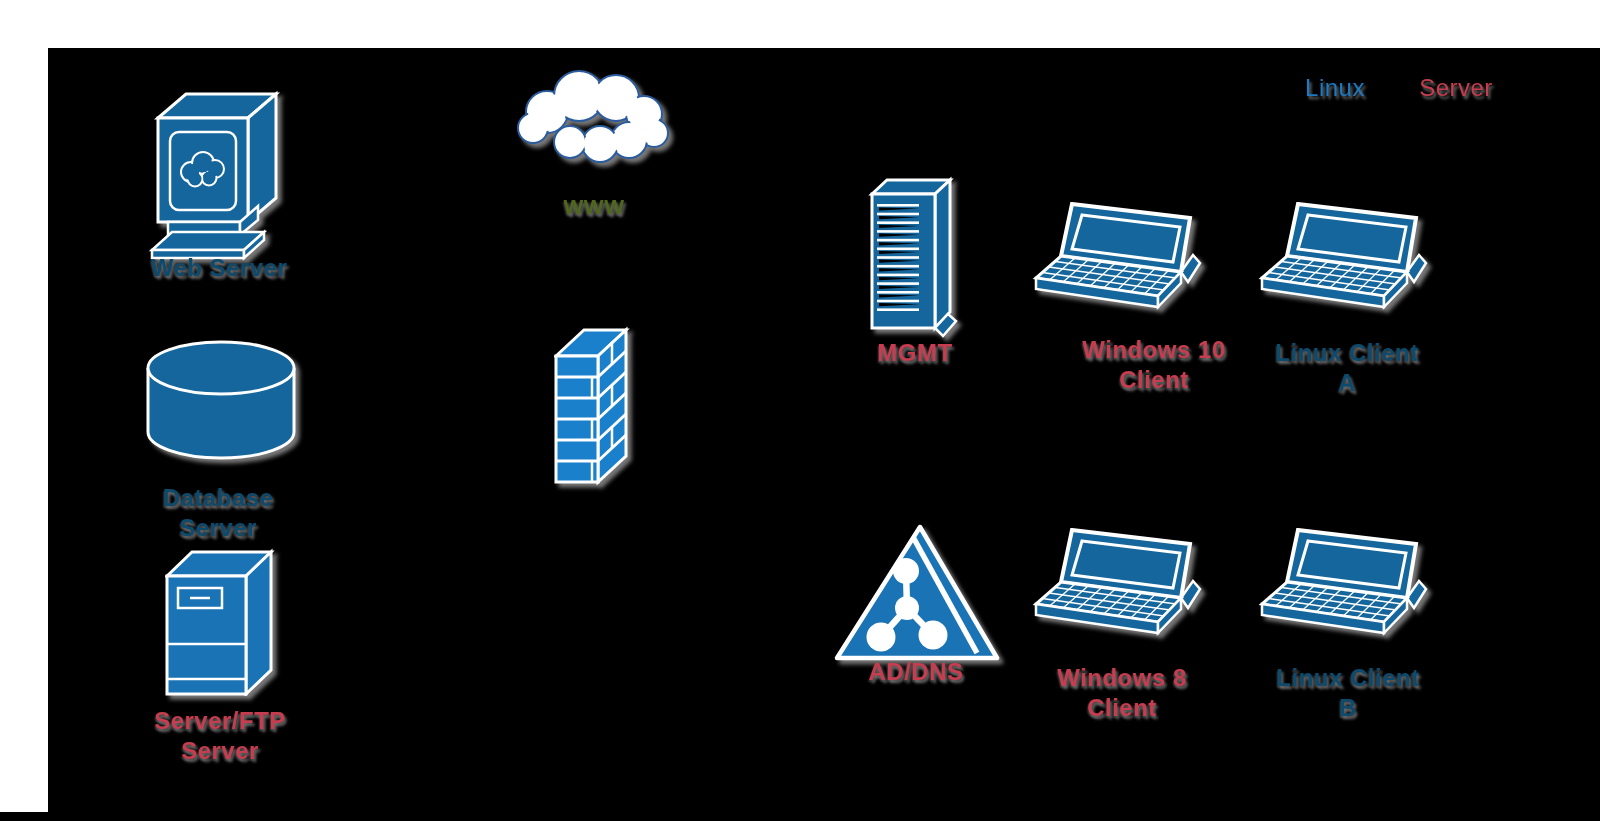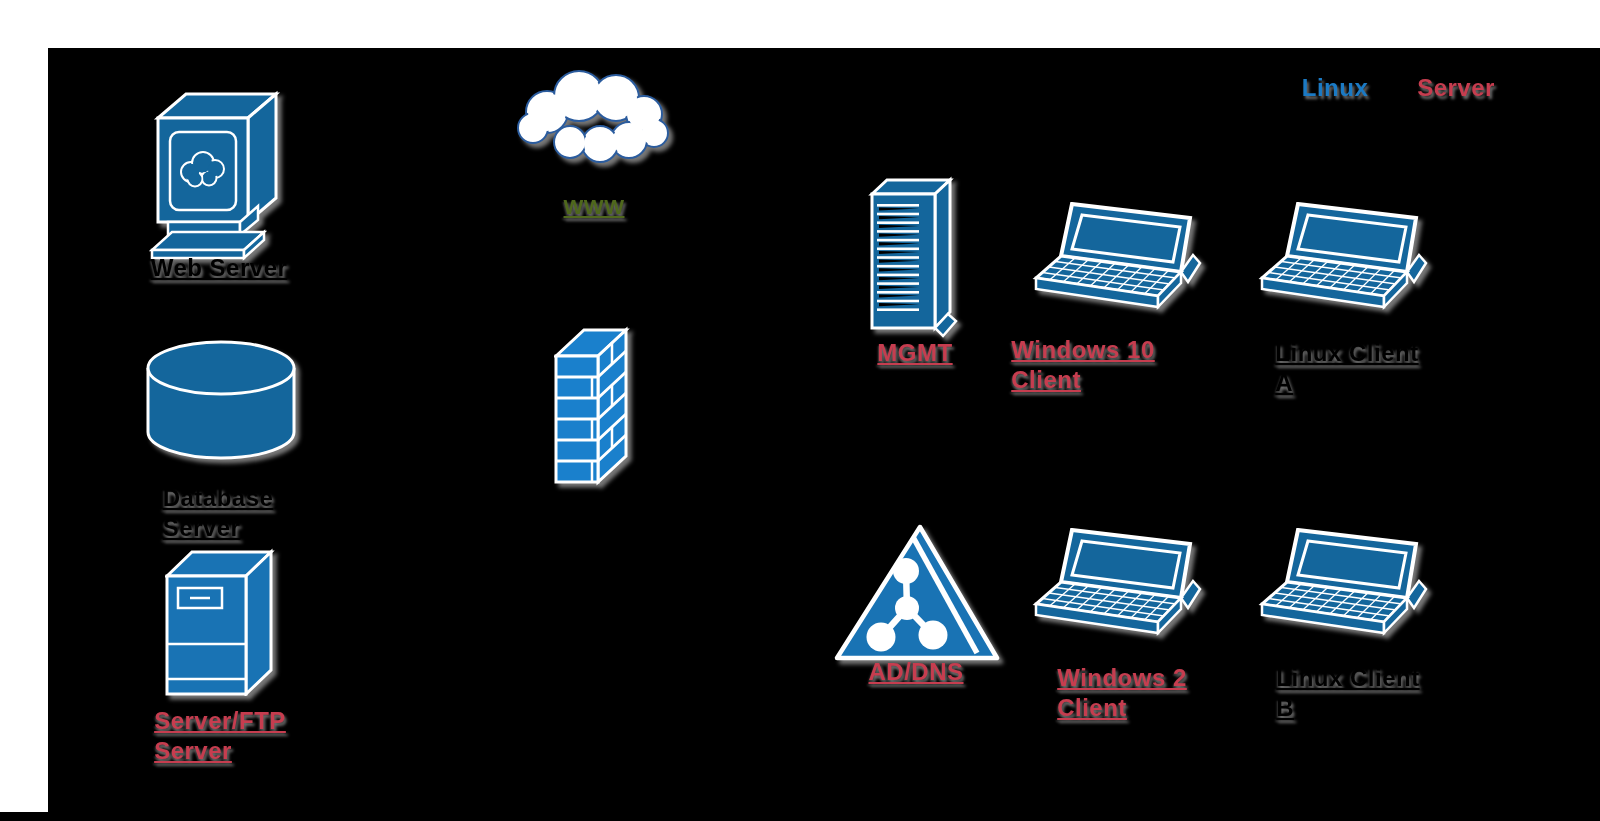--- a/index.html
+++ b/index.html
@@ -1,28 +1,28 @@
 <!DOCTYPE html>
 <html><head>
 <meta charset="utf-8">
 <style>
   html,body{margin:0;padding:0;width:1600px;height:821px;background:#ffffff;overflow:hidden;
             font-family:"Liberation Sans",sans-serif;}
   .canvas{position:absolute;left:48px;top:48px;width:1552px;height:764px;background:#000;}
   .bottombar{position:absolute;left:0;top:812px;width:1600px;height:9px;background:#000;}
   .node,.icon{position:absolute;}
   .icon svg{display:block;filter:drop-shadow(4px 4px 2px rgba(140,140,140,0.85));}
-  .lbl{position:absolute;transform:translateX(-50%);white-space:pre-line;
+  .lbl{position:absolute;transform:translateX(-50%);text-align:center;white-space:pre-line;
        font-weight:bold;font-size:24px;line-height:30px;letter-spacing:0.5px;
-       text-shadow:2px 3px 3px rgba(125,125,125,0.85),-1px 2px 2px rgba(95,95,95,0.6);text-decoration:underline;}
-  .lbl.blue{color:#000000;}
+       text-shadow:2px 3px 3px rgba(125,125,125,0.85),-1px 2px 2px rgba(95,95,95,0.6);}
+  .lbl.blue{color:#0c4a6e;}
   .lbl.red{color:#c63d4f;}
   .lbl.green{color:#4f681c;}
   .lbl.small{font-size:21px;}
-  .legend-item{position:absolute;transform:translateX(-50%);font-weight:bold;font-size:24px;
+  .legend-item{position:absolute;transform:translateX(-50%);font-weight:normal;font-size:24px;
        letter-spacing:0.5px;text-shadow:2px 3px 3px rgba(125,125,125,0.9);}
 </style>
 </head>
 <body>
 
 <svg width="0" height="0" style="position:absolute" aria-hidden="true">
   <defs>
     <symbol id="laptop" viewBox="0 0 170 115">
       <polygon points="40,2 158,16 149,70 29,54" fill="#14669c" stroke="#fff" stroke-width="4"></polygon>
       <polygon points="50,13 148,25 141,60 40,47" fill="#14669c" stroke="#fff" stroke-width="3"></polygon>
@@ -165,21 +165,21 @@
     <polygon points="75,152 88,138 96,145 83,160" fill="#14669c" stroke="#fff" stroke-width="2.5"></polygon>
   </svg>
 </div>
 <div class="lbl red" style="left:915px;top:338px">MGMT</div>
 
 <div class="icon" style="left:1032px;top:202px">
   <svg width="170" height="115">
       <use href="#laptop"></use>
     </svg>
 </div>
-<div class="lbl red" style="left:1083px;top:335px"><span>Windows 10</span><br><span>Client</span></div>
+<div class="lbl red" style="left:1154px;top:335px"><span>Windows 10</span><br><span>Client</span></div>
 
 <div class="icon" style="left:1258px;top:202px">
   <svg width="170" height="115">
       <use href="#laptop"></use>
     </svg>
 </div>
 <div class="lbl blue" style="left:1347px;top:338px"><span>Linux Client</span><br><span>A</span></div>
 
 <div class="icon" style="left:832px;top:518px">
   <svg width="170" height="145" viewBox="0 0 170 145">
@@ -196,21 +196,21 @@
     </g>
   </svg>
 </div>
 <div class="lbl red" style="left:916px;top:657px">AD/DNS</div>
 
 <div class="icon" style="left:1032px;top:528px">
   <svg width="170" height="115">
       <use href="#laptop"></use>
     </svg>
 </div>
-<div class="lbl red" style="left:1122px;top:663px"><span>Windows 2</span><br><span>Client</span></div>
+<div class="lbl red" style="left:1122px;top:663px"><span>Windows 8</span><br><span>Client</span></div>
 
 <div class="icon" style="left:1258px;top:528px">
   <svg width="170" height="115">
       <use href="#laptop"></use>
     </svg>
 </div>
 <div class="lbl blue" style="left:1348px;top:663px"><span>Linux Client</span><br><span>B</span></div>
 
 <div class="legend-item" style="left:1335px;top:74px;color:#1b7ac4">Linux</div>
 <div class="legend-item" style="left:1456px;top:74px;color:#c63d4f">Server</div>

